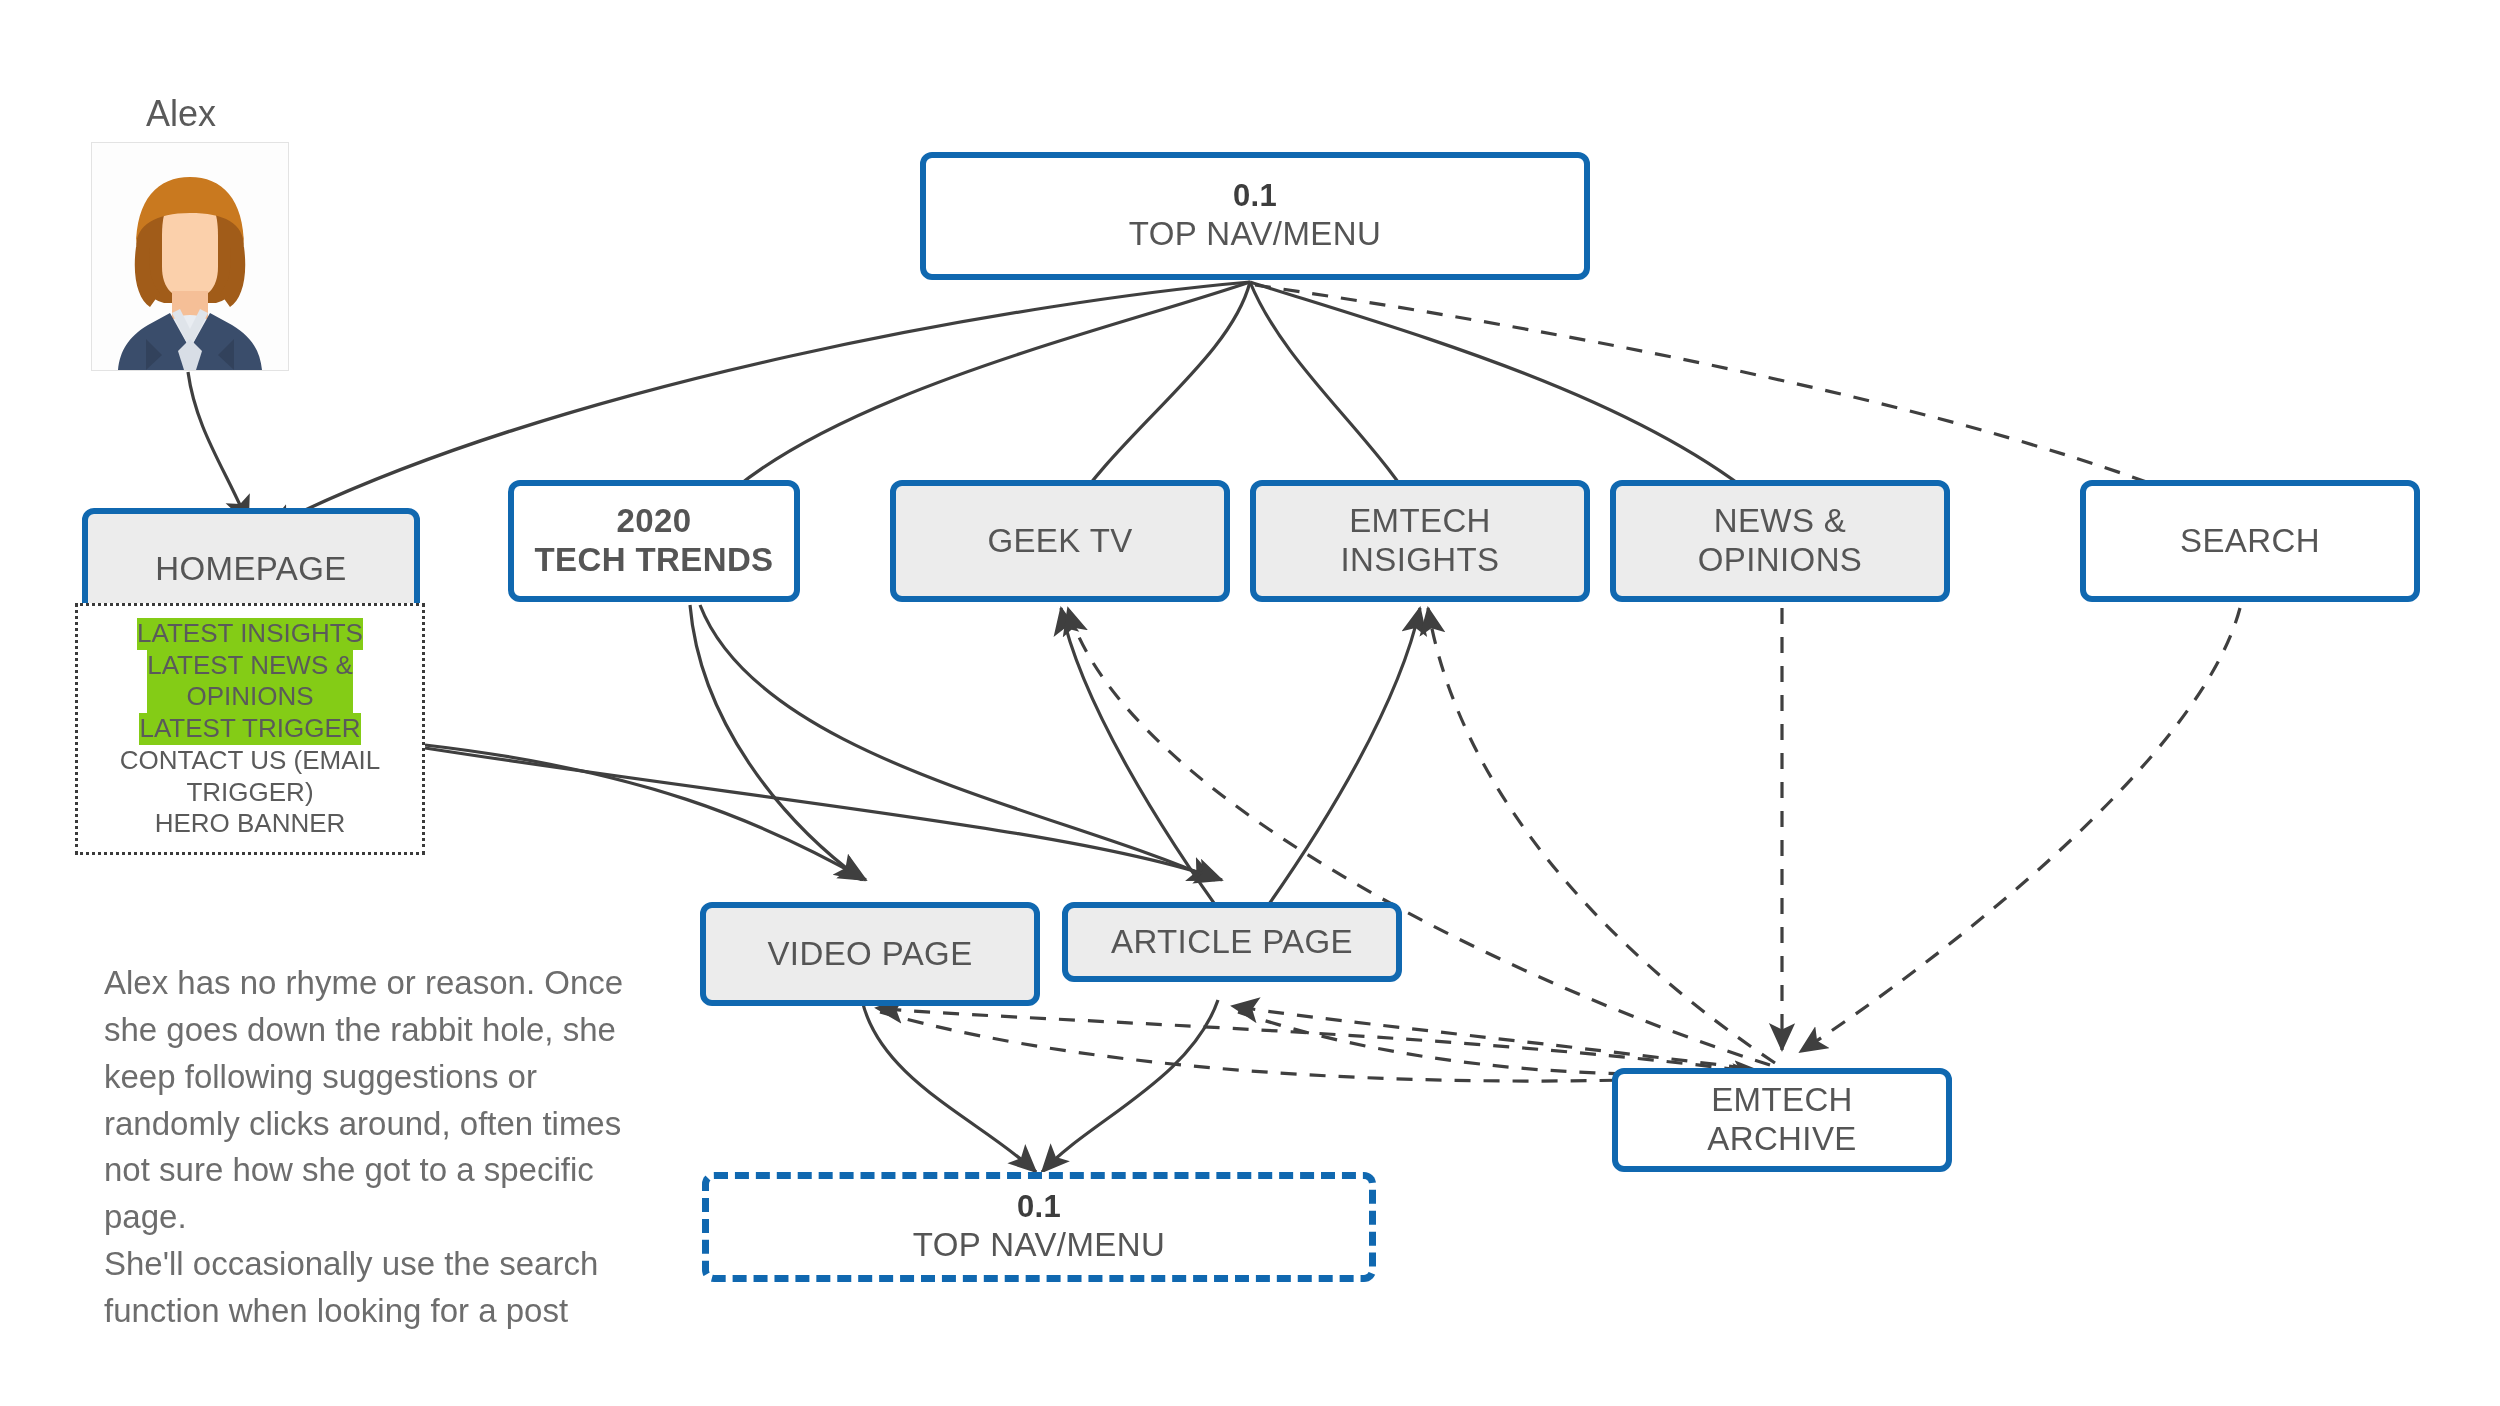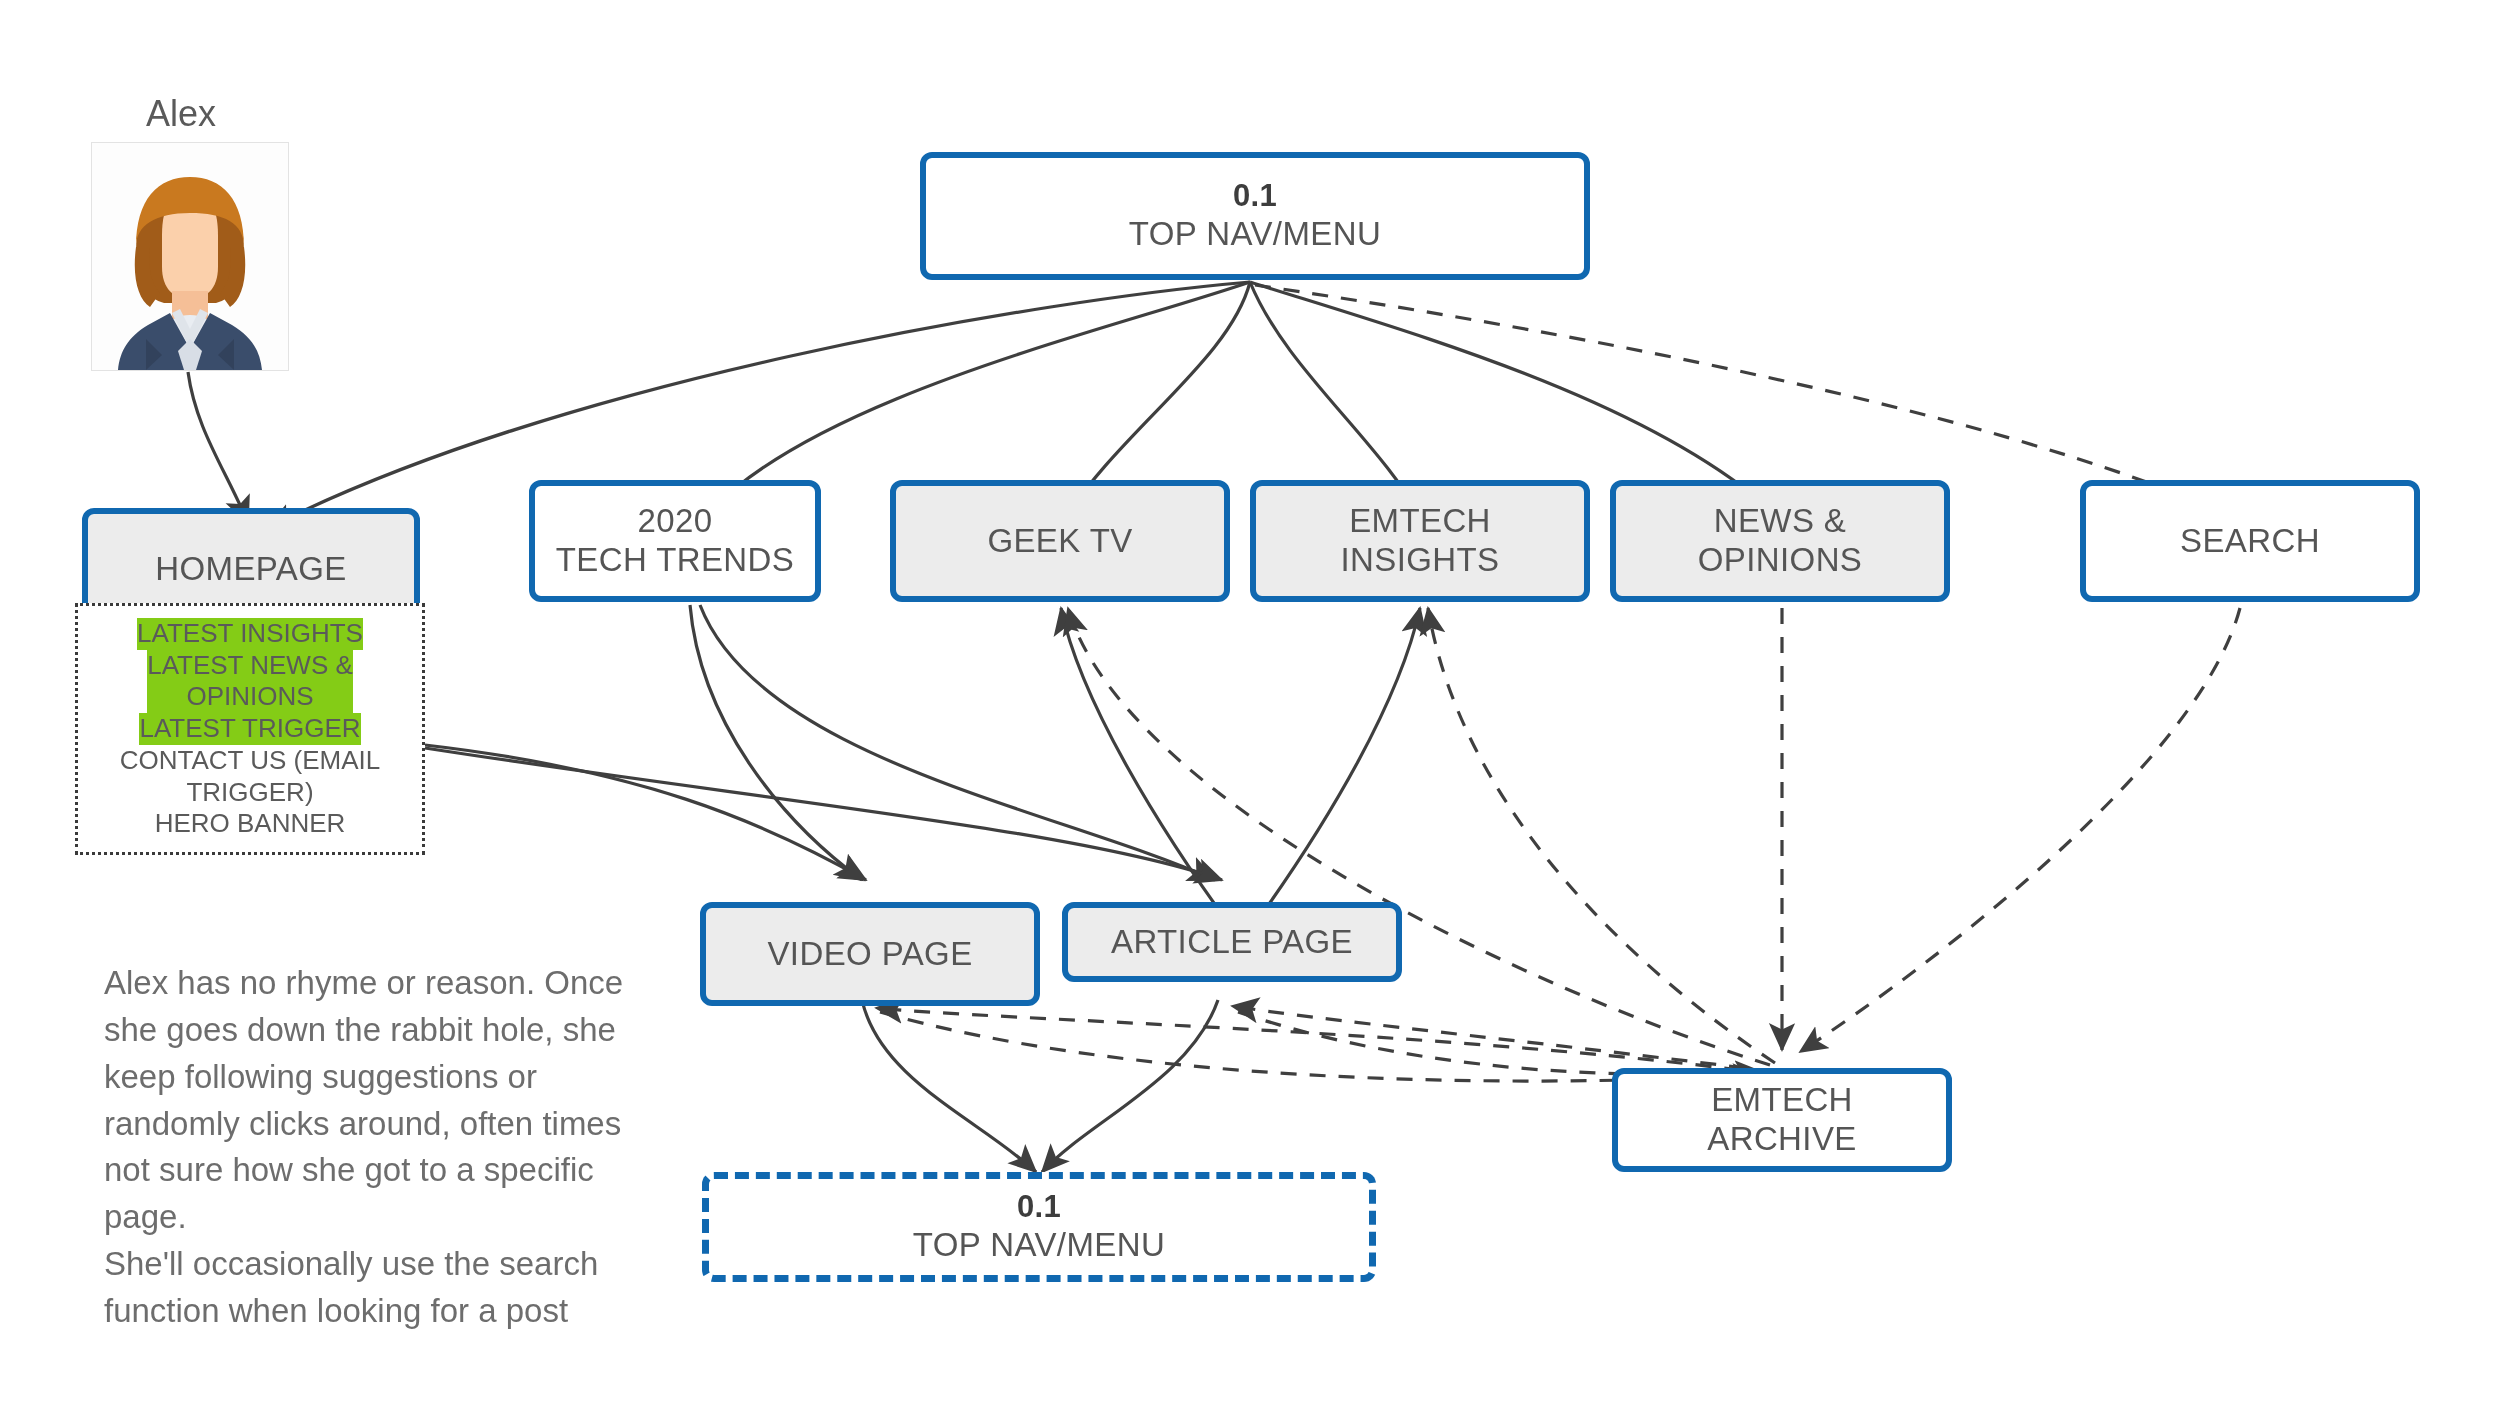--- a/index.html
+++ b/index.html
@@ -119,21 +119,21 @@
   <div class="submenu" style="left:75px;top:603px;width:350px;height:252px;">
     <span class="mi hl">LATEST INSIGHTS</span>
     <span class="mi hl">LATEST NEWS &amp;
 OPINIONS</span>
     <span class="mi hl">LATEST TRIGGER</span>
     <span class="mi">CONTACT US (EMAIL
 TRIGGER)</span>
     <span class="mi">HERO BANNER</span>
   </div>
 
-  <div class="node fill-white" style="left:529px;top:480px;width:292px;height:122px;">
+  <div class="node fill-white" style="left:508px;top:480px;width:292px;height:122px;font-weight:bold;">
     <span class="lbl">2020
 TECH TRENDS</span>
   </div>
 
   <div class="node fill-gray" style="left:890px;top:480px;width:340px;height:122px;">
     <span class="lbl">GEEK TV</span>
   </div>
 
   <div class="node fill-gray" style="left:1250px;top:480px;width:340px;height:122px;">
     <span class="lbl">EMTECH

